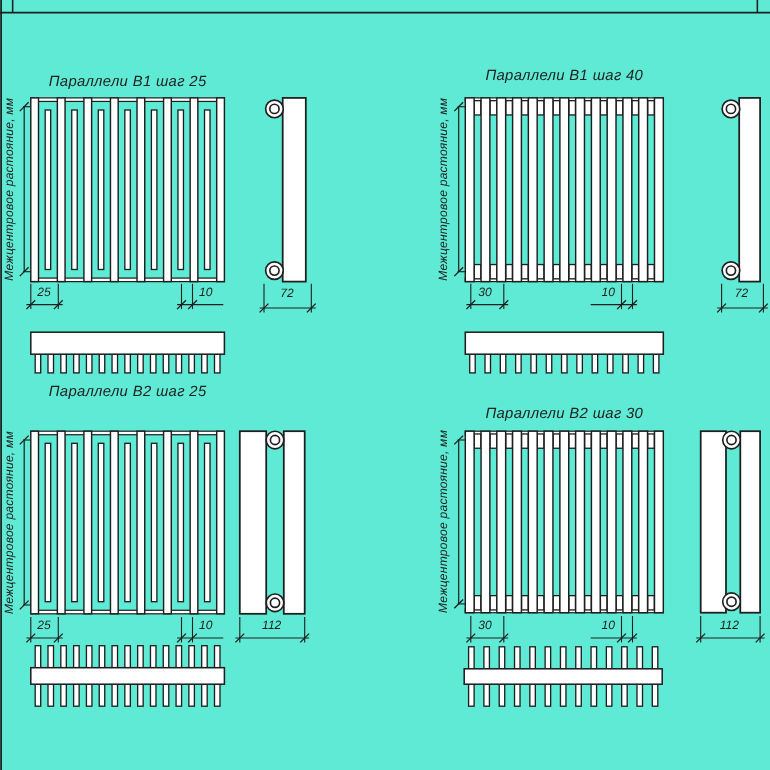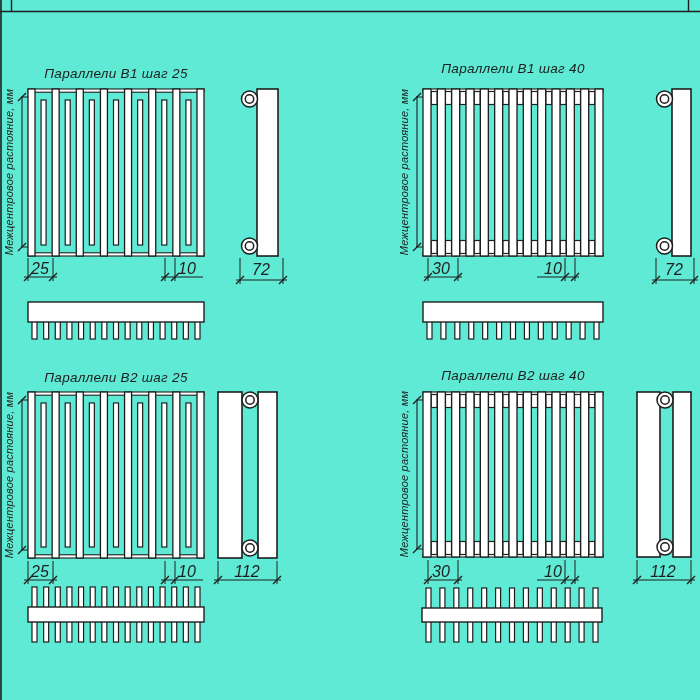--- a/index.html
+++ b/index.html
@@ -2,21 +2,21 @@
 <html><head>
 <meta charset="utf-8">
 <style>
   html,body{margin:0;padding:0;background:#ffffff;}
   body{width:700px;height:700px;font-family:"Liberation Sans",sans-serif;}
   .stage{position:relative;width:700px;height:700px;overflow:hidden;background:#5eead4;}
   .stage svg{position:absolute;left:0;top:0;}
   .lbl{position:absolute;color:#1e1e1e;font-style:italic;white-space:nowrap;
        transform:translateX(-50%);line-height:1;}
   .title{font-size:13.5px;letter-spacing:.3px;}
-  .dim{font-size:16px;text-align:center;}
+  .dim{font-size:11px;text-align:center;}
   .axis{font-size:11px;transform:translate(-50%,-50%) rotate(-90deg);letter-spacing:.2px;}
 </style>
 </head>
 <body>
 
 <div class="stage">
   <svg id="geo" width="700" height="700" viewBox="0 0 700 700">
       <line x1="0" y1="11.5" x2="700" y2="11.5" stroke="#1e1e1e" stroke-width="1.6"></line>
       <line x1="1" y1="0" x2="1" y2="700" stroke="#1e1e1e" stroke-width="1.6"></line>
       <line x1="11.5" y1="0" x2="11.5" y2="11" stroke="#1e1e1e" stroke-width="1.4"></line>
@@ -330,24 +330,24 @@
   <span id="q0-pitch" class="lbl dim" style="left: 40px; top: 261px;">25</span>
   <span id="q0-tube" class="lbl dim" style="left: 187px; top: 261px;">10</span>
   <span id="q0-depth" class="lbl dim" style="left: 261px; top: 262px;">72</span>
 
   <span id="q1-title" class="lbl title" style="left: 513px; top: 62px;">Параллели В1 шаг 40</span>
   <span id="q1-axis" class="lbl axis" style="left: 404px; top: 172px;">Межцентровое растояние, мм</span>
   <span id="q1-pitch" class="lbl dim" style="left: 441px; top: 261px;">30</span>
   <span id="q1-tube" class="lbl dim" style="left: 553px; top: 261px;">10</span>
   <span id="q1-depth" class="lbl dim" style="left: 674px; top: 262px;">72</span>
 
-  <span id="q2-title" class="lbl title" style="left: 116px; top: 371px;">Параллели В2 шаг 25</span>
+  <span id="q2-title" class="lbl title" style="left: 116px; top: 349px;">Параллели В2 шаг 25</span>
   <span id="q2-axis" class="lbl axis" style="left: 9px; top: 475px;">Межцентровое растояние, мм</span>
   <span id="q2-pitch" class="lbl dim" style="left: 40px; top: 564px;">25</span>
   <span id="q2-tube" class="lbl dim" style="left: 187px; top: 564px;">10</span>
   <span id="q2-depth" class="lbl dim" style="left: 247px; top: 564px;">112</span>
 
-  <span id="q3-title" class="lbl title" style="left: 513px; top: 369px;">Параллели В2 шаг 40</span>
+  <span id="q3-title" class="lbl title" style="left: 513px; top: 369px;">Параллели В2 шаг 30</span>
   <span id="q3-axis" class="lbl axis" style="left: 404px; top: 474px;">Межцентровое растояние, мм</span>
   <span id="q3-pitch" class="lbl dim" style="left: 441px; top: 564px;">30</span>
   <span id="q3-tube" class="lbl dim" style="left: 553px; top: 564px;">10</span>
   <span id="q3-depth" class="lbl dim" style="left: 663px; top: 564px;">112</span>
 </div>
 
 </body></html>

